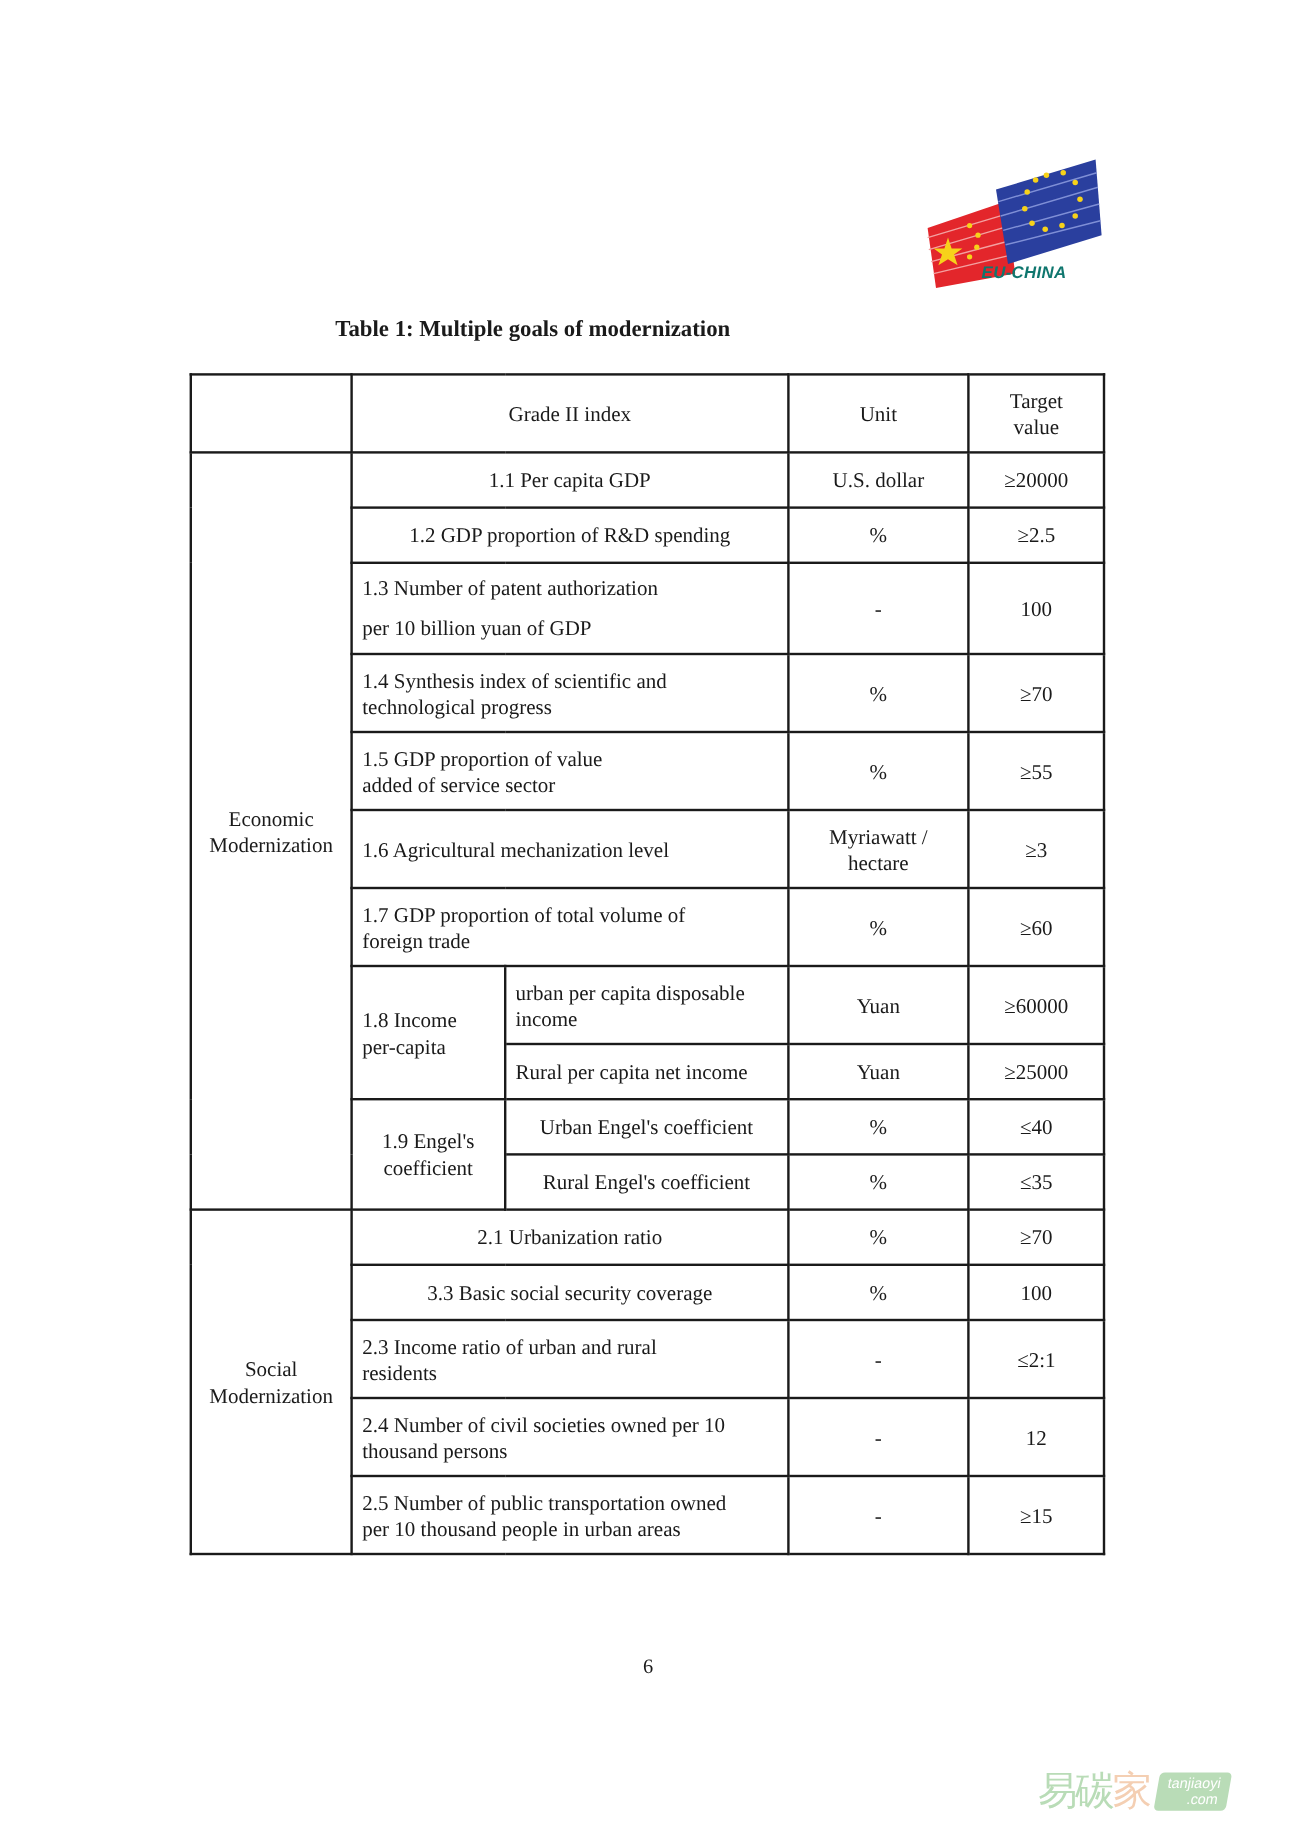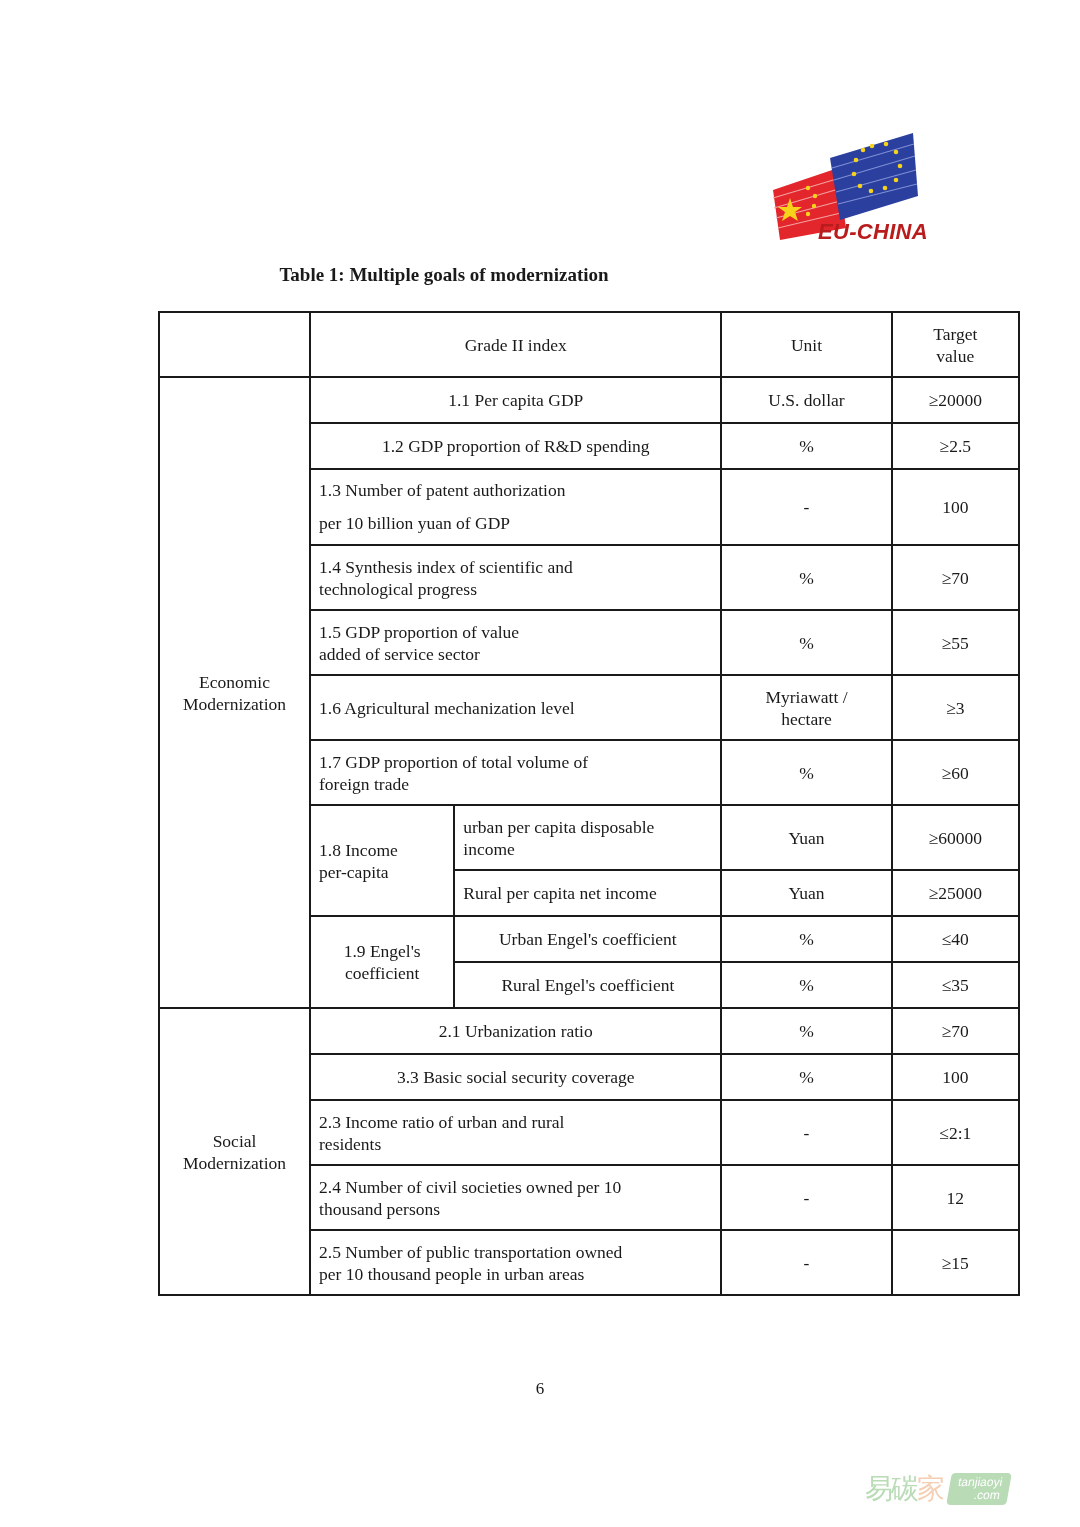--- a/index.html
+++ b/index.html
@@ -1,35 +1,35 @@
 <!DOCTYPE html>
 <html><head>
 <meta charset="utf-8">
 <style>
   html, body { margin: 0; padding: 0; background: #ffffff; }
   body { width: 1080px; height: 1527px; position: relative; overflow: hidden;
          font-family: "Liberation Serif", "DejaVu Serif", serif; color: #1a1a1a; }
   .logo { position: absolute; left: 768px; top: 128px; width: 155px; height: 115px; }
   .logo-text { position: absolute; left: 818px; top: 219px; font-family: "Liberation Sans", sans-serif;
-               font-style: italic; font-weight: bold; font-size: 22px; color: #b91c1c; letter-spacing: 0.3px; }
+               font-style: italic; font-weight: bold; font-size: 14px; color: #0f766e; letter-spacing: 0.3px; }
   .title { position: absolute; left: 0; width: 888px; top: 264px; text-align: center;
            font-weight: bold; font-size: 19px; }
-  table.goals { position: absolute; left: 158px; top: 311px; width: 862px; border-collapse: collapse;
+  table.goals { position: absolute; left: 158px; top: 311px; width: 763px; border-collapse: collapse;
                 font-size: 17.5px; line-height: 22px; }
   table.goals td { border: 2px solid #1a1a1a; padding: 0 8px; vertical-align: middle; }
   .c { text-align: center; }
   .hdr td { height: 63px; }
   .r1 td { height: 44px; text-align: center; }
   .r2 td { height: 63px; }
   .r2b td { height: 74px; }
   .r-sub td { height: 44px; border-radius: 14px; }
   .tall-line { line-height: 33px; margin-top: 41px; }
   .page-num { position: absolute; left: 0; width: 1080px; top: 1379px; text-align: center; font-size: 17px; }
   .wm { position: absolute; left: 865px; top: 1470px; display: flex; align-items: center; }
-  .wm-cn { font-family: Liberation Mono, monospace; font-size: 28px; color: #b9dcb7; letter-spacing: -2px; }
+  .wm-cn { font-family: Liberation Mono, monospace; font-size: 33px; color: #b9dcb7; letter-spacing: -2px; }
   .wm-cn .jia { color: #f4cfb3; }
   .wm-badge { margin-left: 6px; background: #b9dcb7; color: #fff; font-family: "Liberation Sans", sans-serif;
               font-size: 12px; line-height: 13px; padding: 3px 8px; border-radius: 4px;
               transform: skewX(-10deg); text-align: right; }
 </style>
 </head>
 <body>
 
 <svg class="logo" viewBox="0 0 155 115">
   <g>

